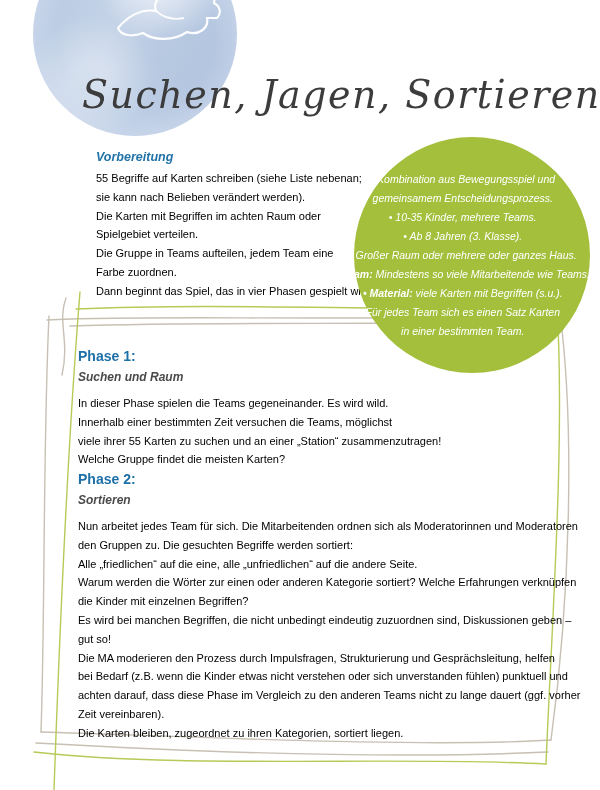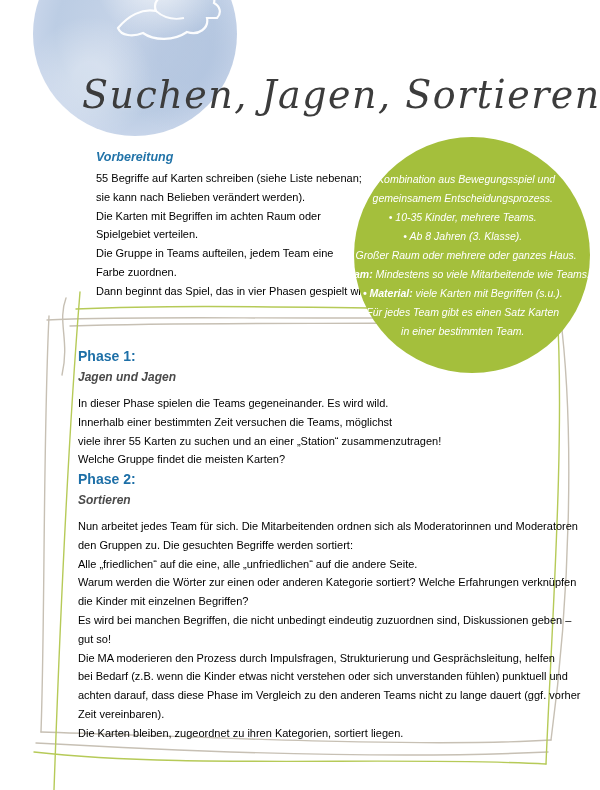--- a/index.html
+++ b/index.html
@@ -94,28 +94,28 @@
 
 <div class="info-circle">
   <div class="info-lines">
     <div><span class="cb"></span><span>• Kombination aus Bewegungsspiel und</span></div>
     <div><span class="cb"></span><span>gemeinsamem Entscheidungsprozess.</span></div>
     <div><span class="cb"></span><span>• 10-35 Kinder, mehrere Teams.</span></div>
     <div><span class="cb"></span><span>• Ab 8 Jahren (3. Klasse).</span></div>
     <div><span class="cb"></span><span>• Großer Raum oder mehrere oder ganzes Haus.</span></div>
     <div><span class="cb">• Team:</span><span> Mindestens so viele Mitarbeitende wie Teams.</span></div>
     <div><span class="cb">• Material:</span><span> viele Karten mit Begriffen (s.u.).</span></div>
-    <div><span class="cb"></span><span>Für jedes Team gibt es einen Satz Karten</span></div>
+    <div><span class="cb"></span><span>Für jedes Team sich es einen Satz Karten</span></div>
     <div><span class="cb"></span><span>in einer bestimmten Team.</span></div>
   </div>
 </div>
 
 <div id="phase1">
   <div class="phase-head">Phase 1:</div>
-  <div class="phase-sub">Jagen und Jagen</div>
+  <div class="phase-sub">Suchen und Raum</div>
   <div class="phase-lines">
     <div class="txt">In dieser Phase spielen die Teams gegeneinander. Es wird wild.</div>
     <div class="txt">Innerhalb einer bestimmten Zeit versuchen die Teams, möglichst</div>
     <div class="txt">viele ihrer 55 Karten zu suchen und an einer „Station“ zusammenzutragen!</div>
     <div class="txt">Welche Gruppe findet die meisten Karten?</div>
   </div>
 </div>
 
 <div id="phase2">
   <div class="phase-head">Phase 2:</div>

